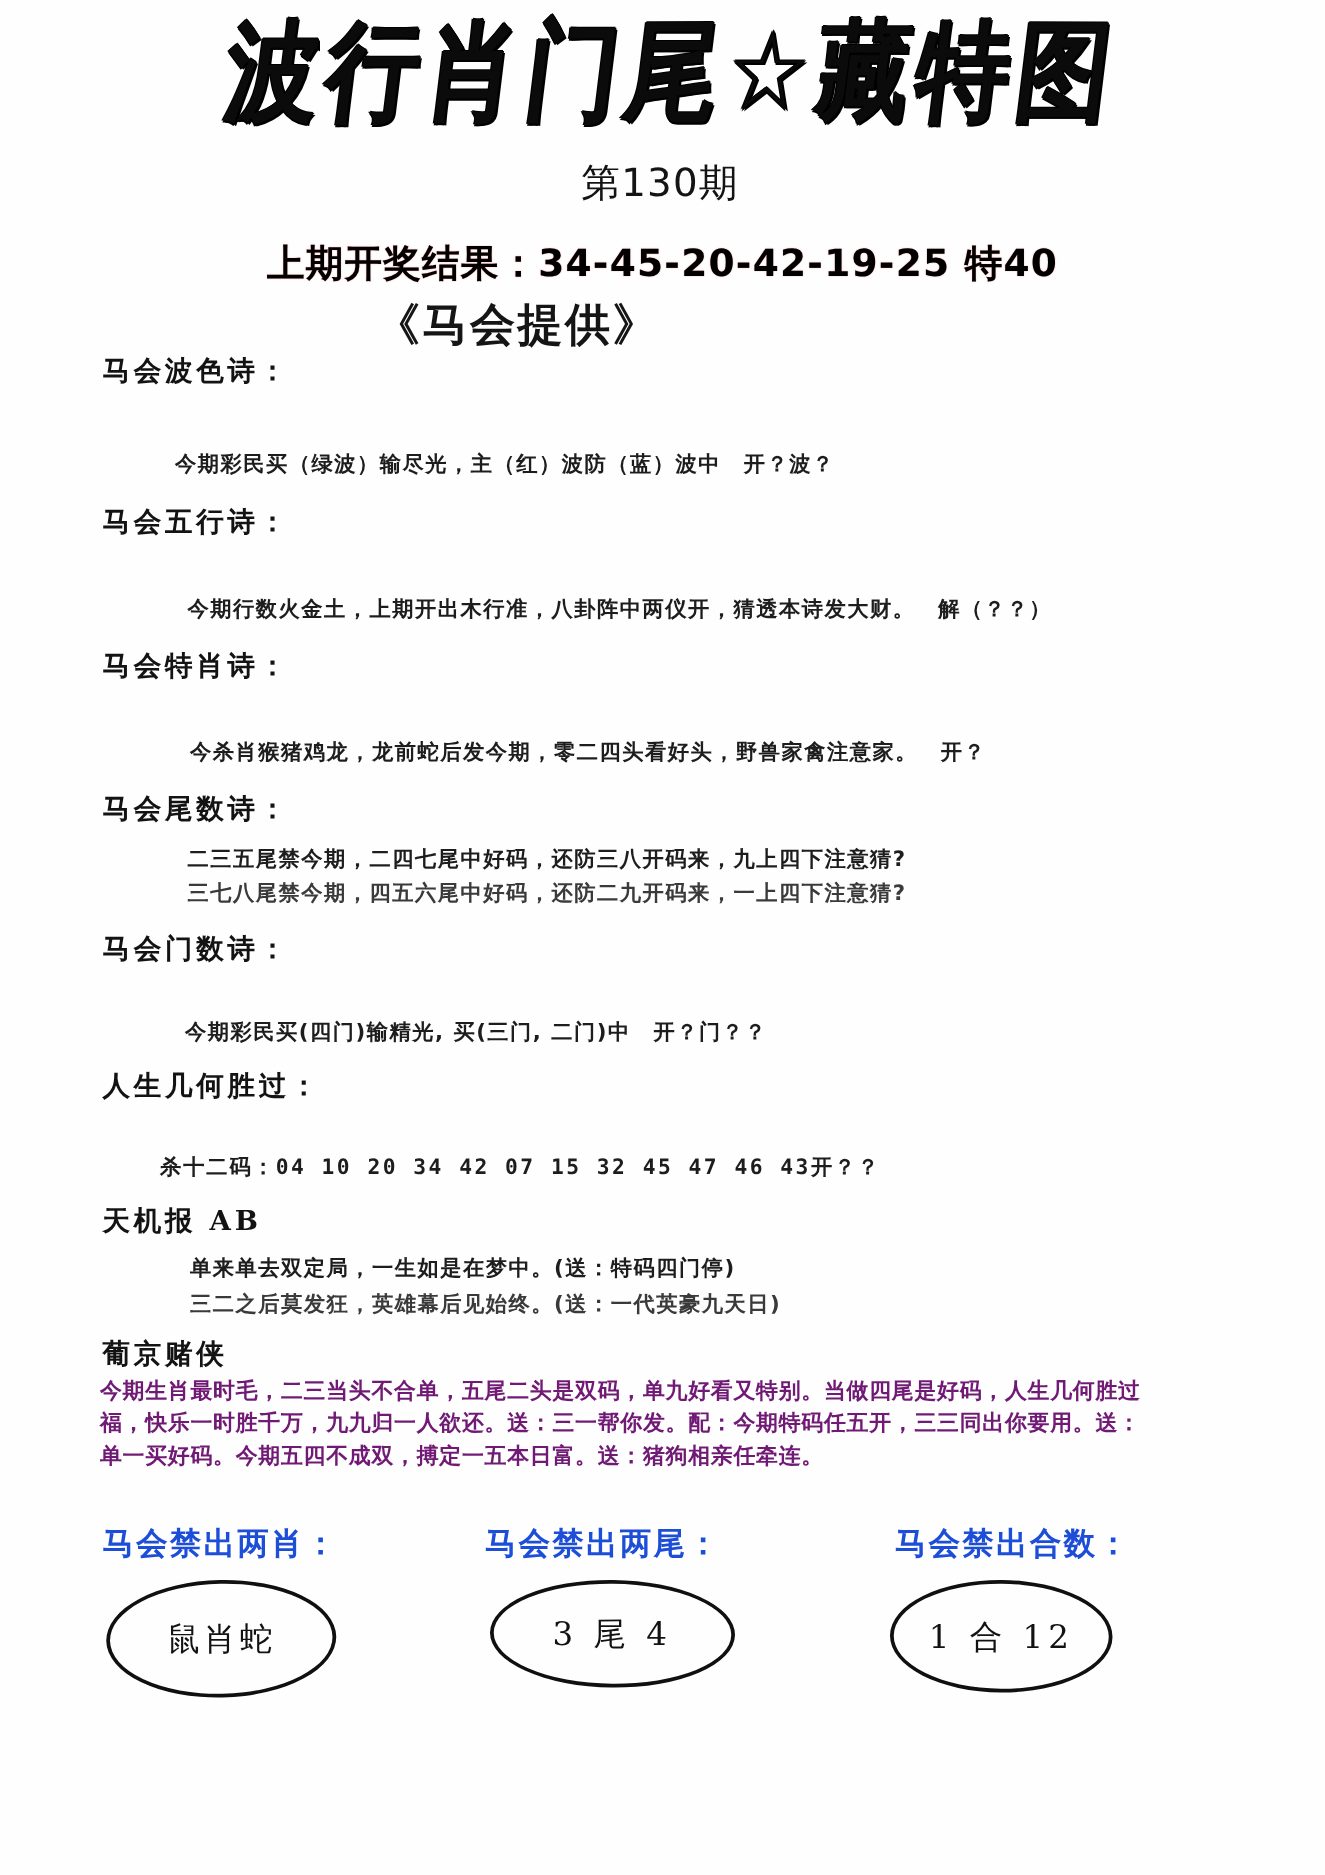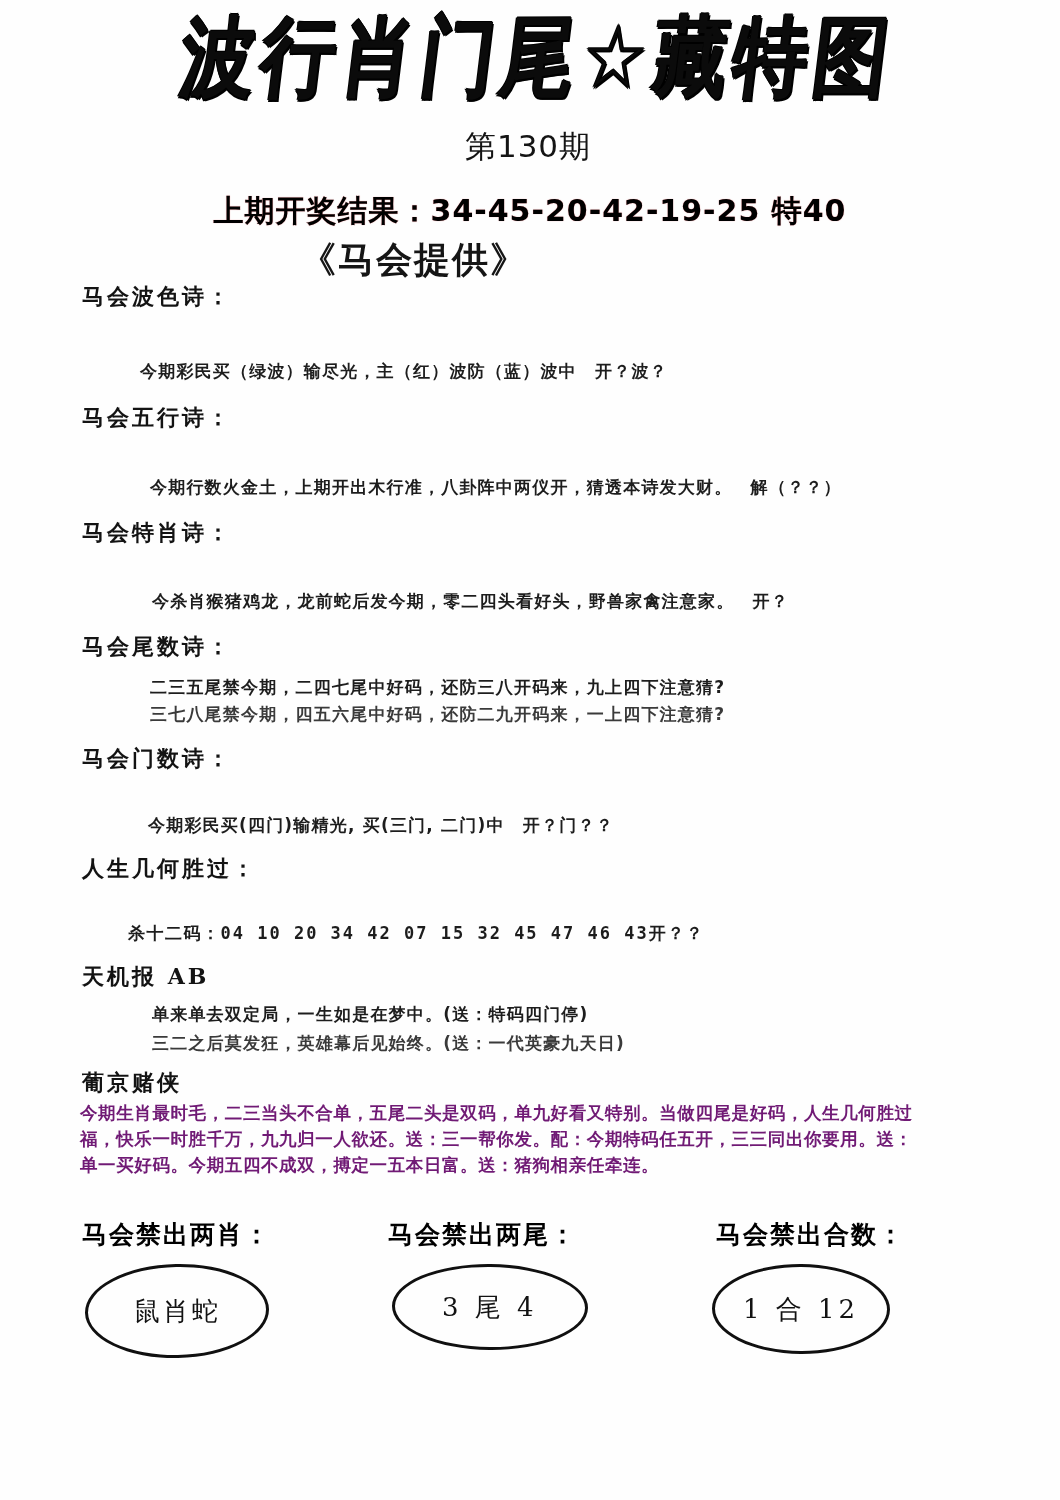--- a/index.html
+++ b/index.html
@@ -138,21 +138,21 @@
     white-space: nowrap;
   }
 
   
   .bottom-head {
     position: absolute;
     top: 1218px;
     font-size: 25px;
     font-weight: bold;
     letter-spacing: 2px;
-    color: #000000;
+    color: #1d4ed8;
   }
   .bh1 { left: 82px; }
   .bh2 { left: 388px; }
   .bh3 { left: 716px; }
 
   .oval-wrap {
     position: absolute;
     top: 1264px;
   }
   .ow1 { left: 85px; }

